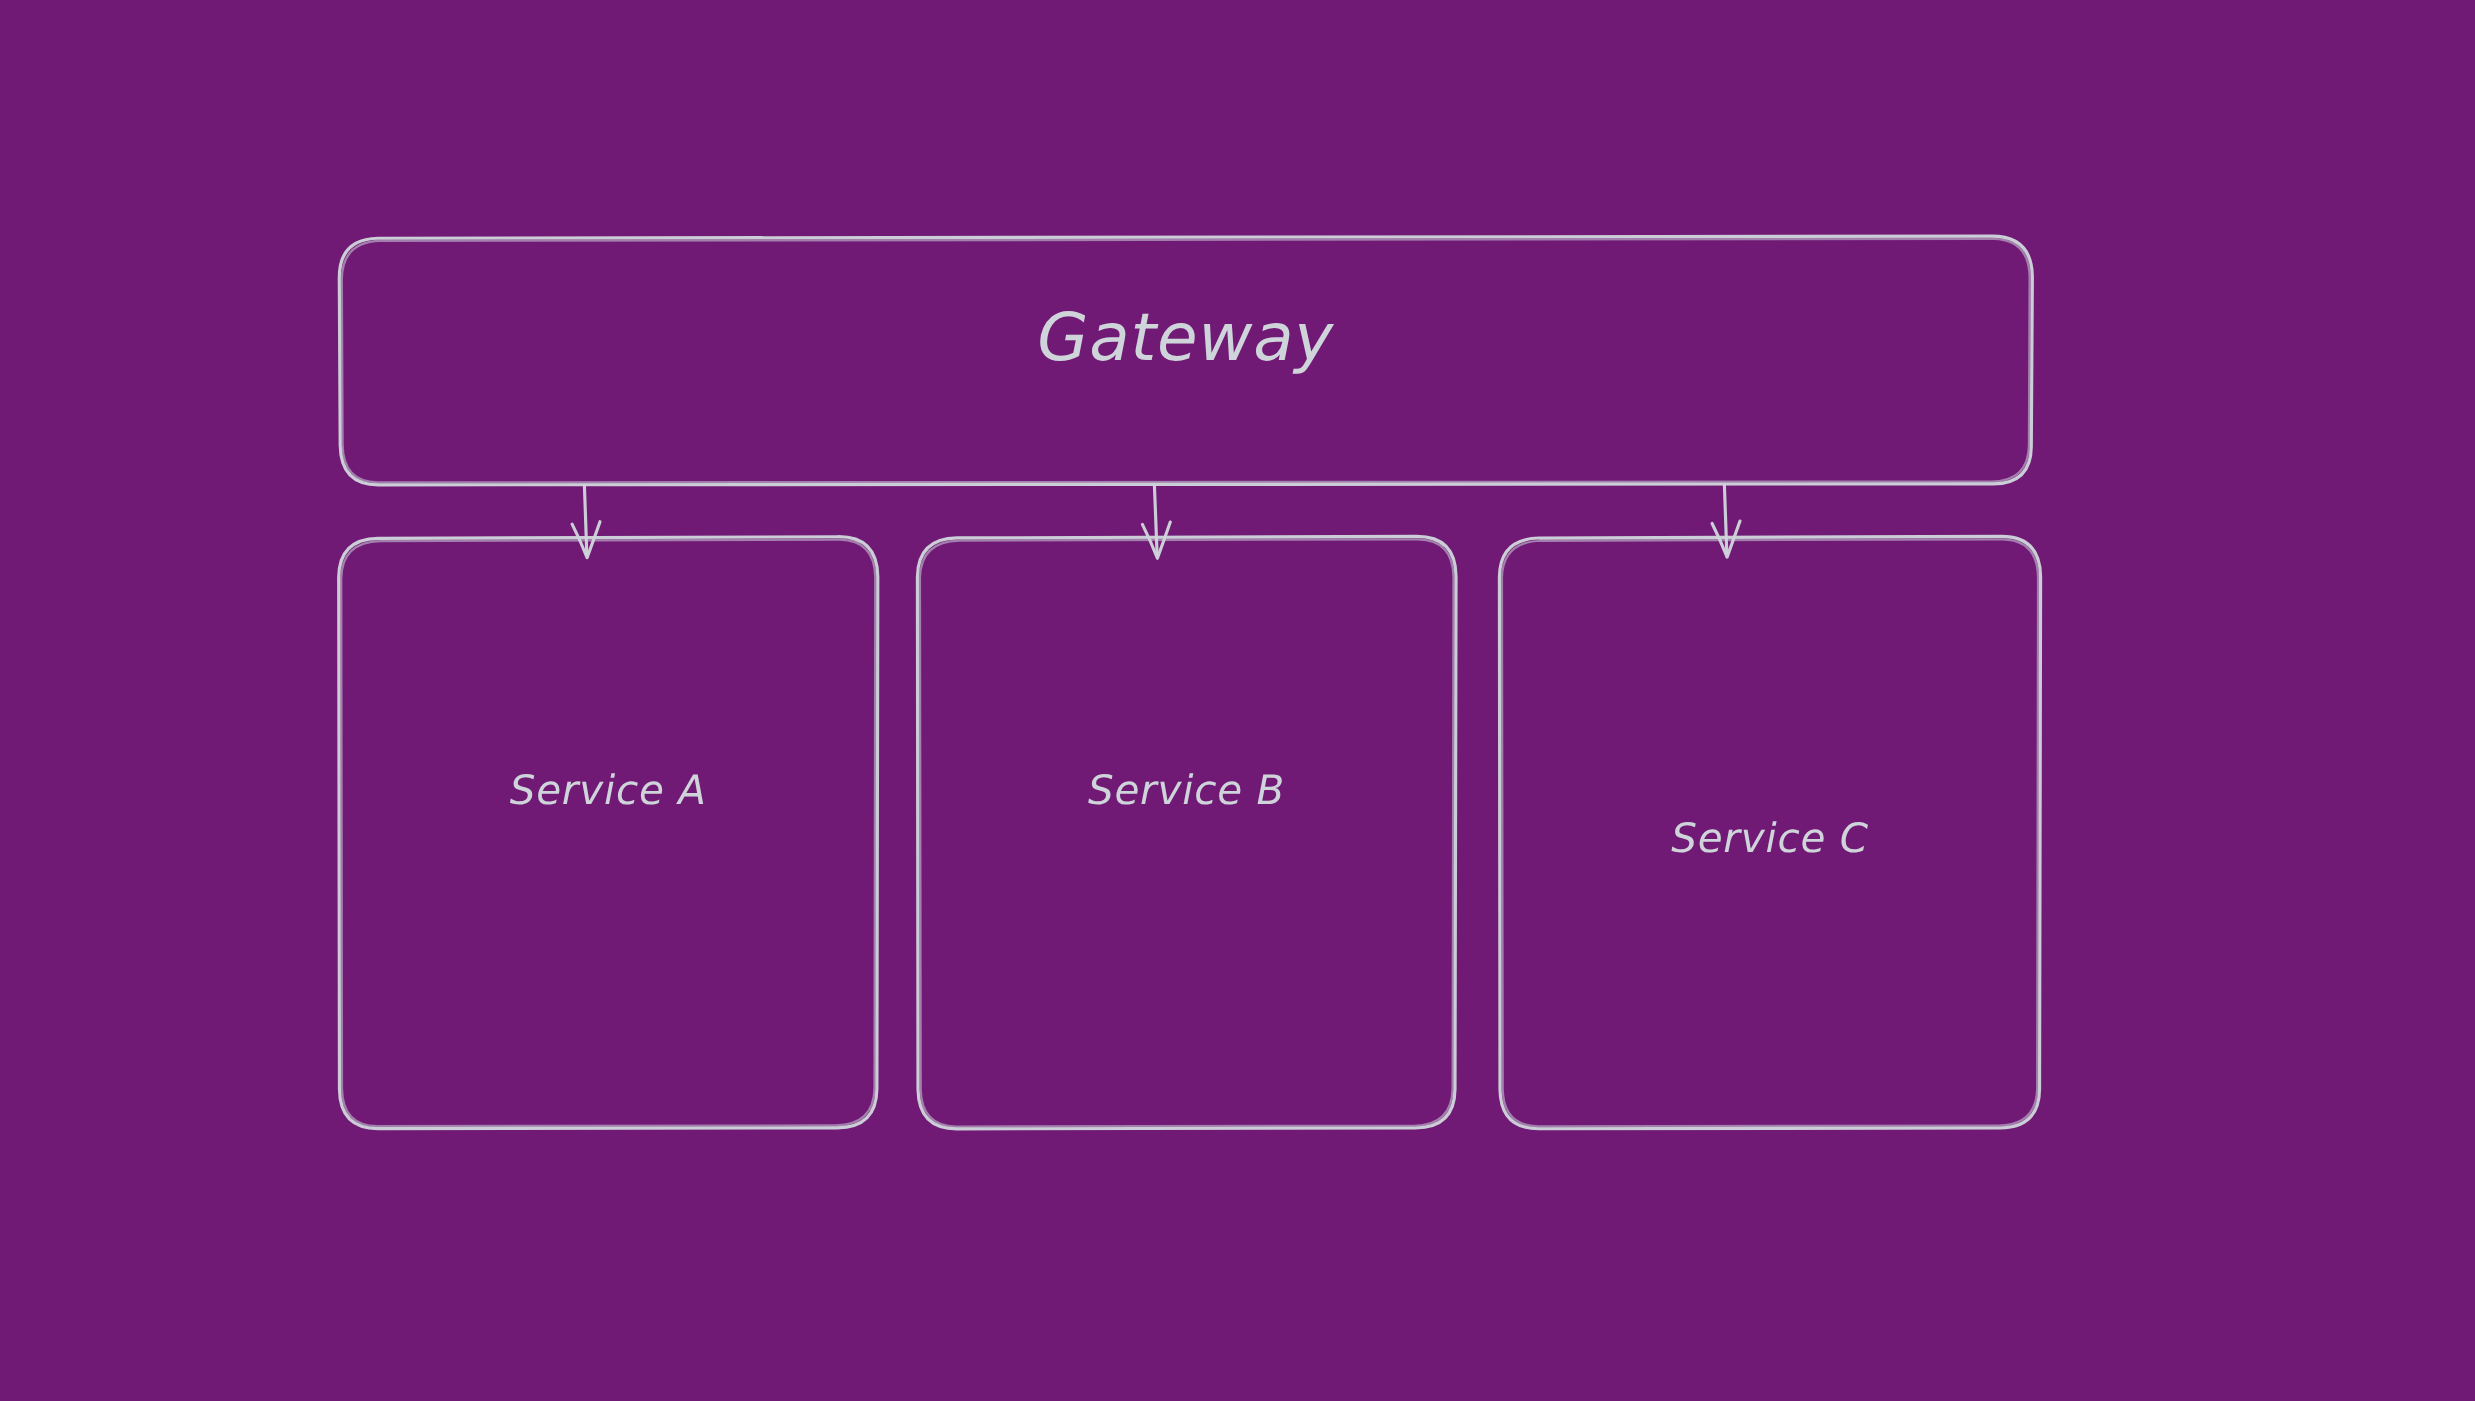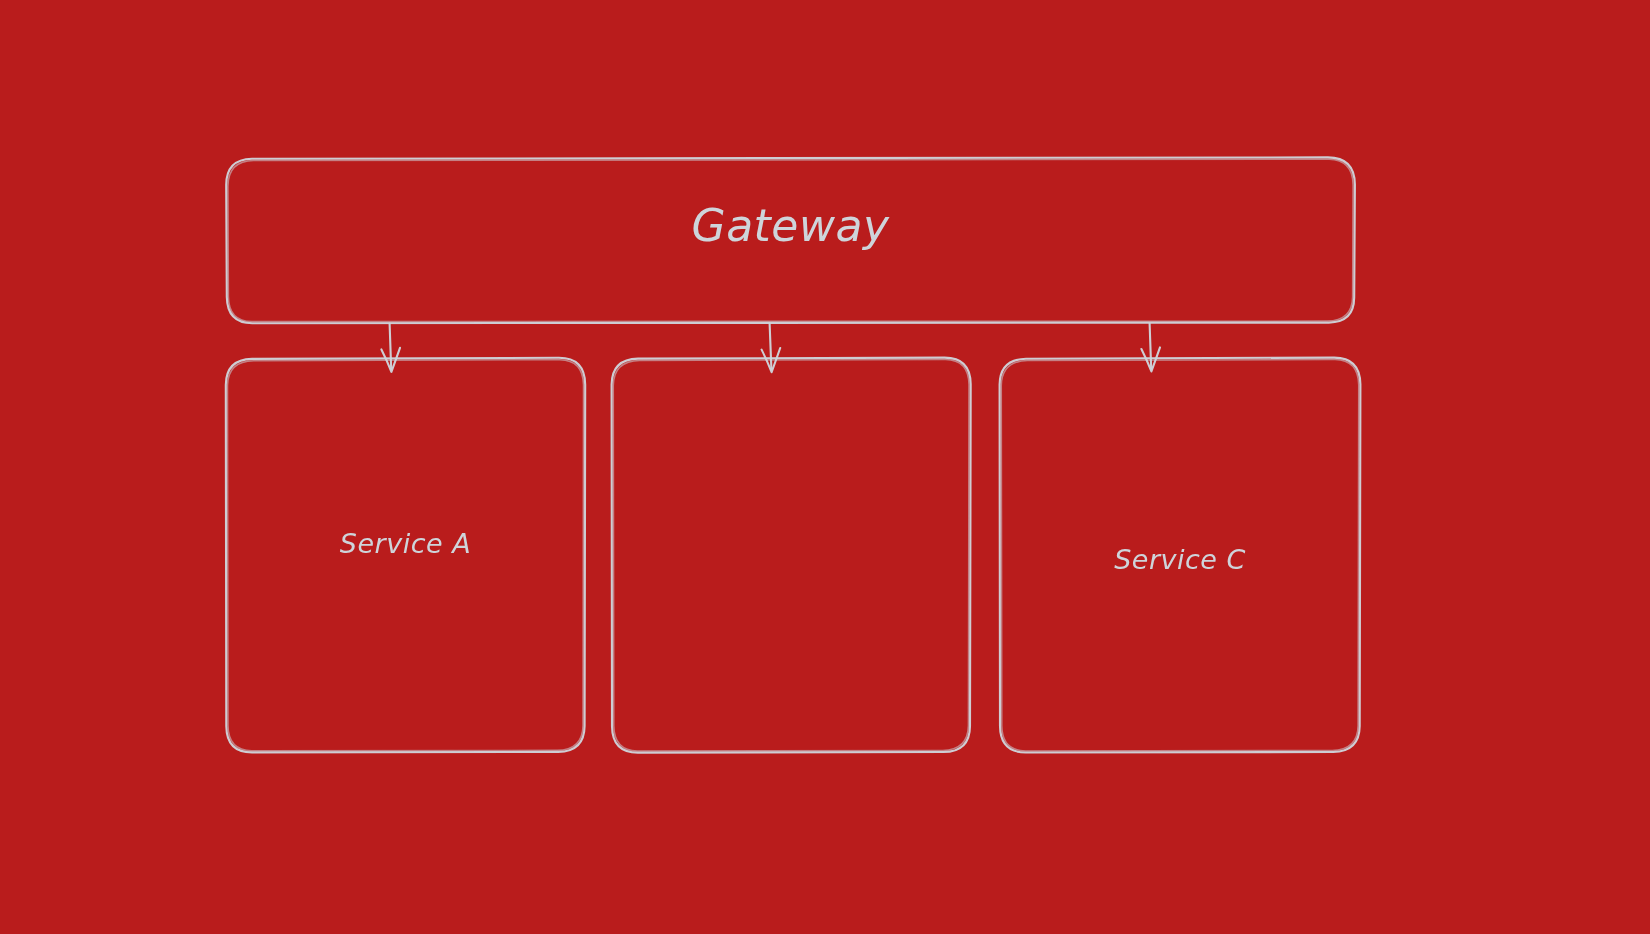--- a/index.html
+++ b/index.html
@@ -43,28 +43,28 @@
     top: 198px;
     width: 1129px;
     font-size: 44px;
     line-height: 56px;
   }
   .label-service {
     top: 510px;
     font-size: 27px;
     line-height: 36px;
   }
-  .label-svc-a { left: 226px; width: 359px; margin-top: 16px; }
+  .label-svc-a { left: 226px; width: 359px; }
   .label-svc-b { left: 612px; width: 358px; }
   .label-svc-c { left: 1000px; width: 360px; }
 </style>
 </head>
 <body style="background: rgb(22, 22, 22);">
 
-<div id="canvas-root" style="background: #b91c1c;">
+<div id="canvas-root" style="background: #701a75;">
 
   <svg id="sketch-layer" viewBox="0 0 1650 934" xmlns="http://www.w3.org/2000/svg">
 
     <g>
       <path fill="none" stroke="#ced4da" stroke-width="2.1" stroke-linecap="round" stroke-linejoin="round" opacity="0.97" d="M 252,158.8 L 1327.5,157.4 Q 1354.6,157.2 1354.9,184.6
                L 1354.2,297.6 Q 1354.0,322.4 1328.8,322.6
                L 252.6,323.2 Q 227.2,323.4 226.8,297.0
                L 226.2,185.5 Q 226.0,159.3 252,158.8 Z"></path>
       <path fill="none" stroke="#ced4da" stroke-width="1.5" stroke-linecap="round" stroke-linejoin="round" opacity="0.55" d="M 253.6,160.6 L 1329.0,159.2 Q 1352.8,159.6 1353.1,185.0
                L 1352.6,296.8 Q 1352.3,320.9 1327.2,321.1
@@ -119,16 +119,17 @@
       <path fill="none" stroke="#ced4da" stroke-width="2.1" stroke-linecap="round" stroke-linejoin="round" opacity="0.97" d="M 1149.6,323.5 L 1151.2,368.6"></path>
       <path fill="none" stroke="#ced4da" stroke-width="2.1" stroke-linecap="round" stroke-linejoin="round" opacity="0.97" d="M 1141.4,349.0 Q 1146.8,359.8 1151.4,371.4 Q 1156.0,358.8 1160.0,347.4"></path>
     </g>
 
   </svg>
 
   <div class="node-label label-gateway" style="color: rgb(206, 212, 218);">Gateway</div>
 
   <div class="node-label label-service label-svc-a" style="color: rgb(206, 212, 218);">Service A</div>
 
+  <div class="node-label label-service label-svc-b" style="color: rgb(206, 212, 218);">Service B</div>
 
   <div class="node-label label-service label-svc-c" style="color: rgb(206, 212, 218); margin-top: 32px;">Service C</div>
 
 </div>
 
 </body></html>

